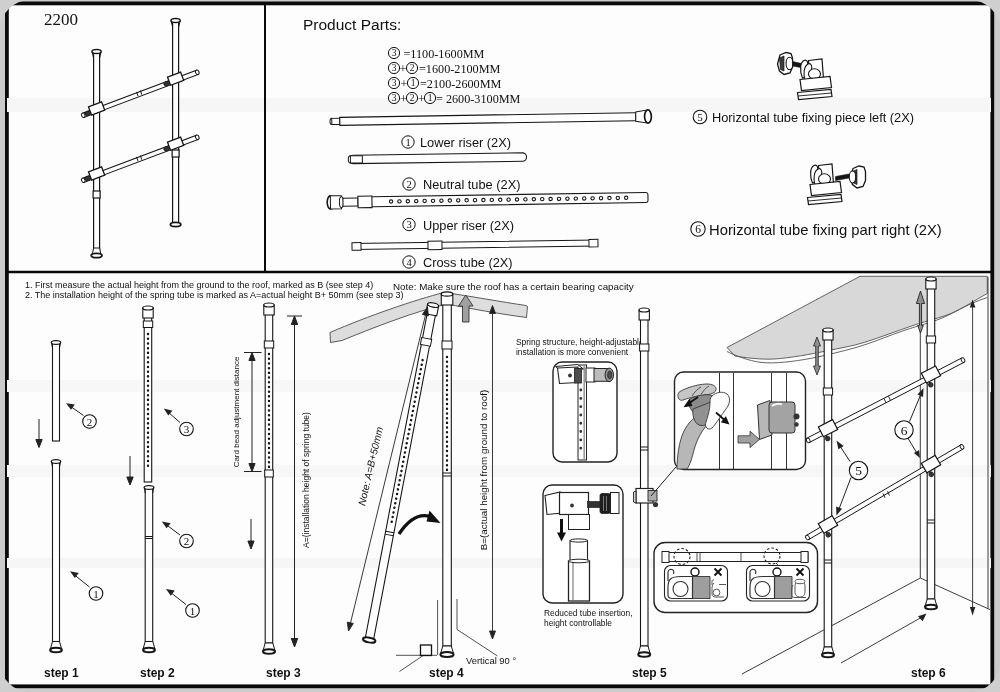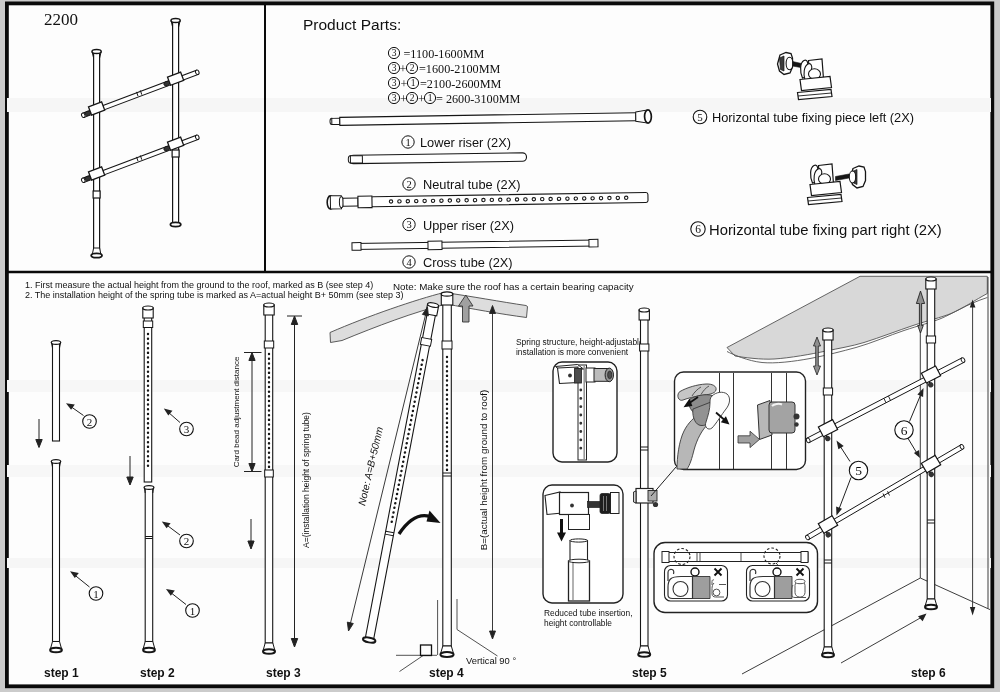--- a/index.html
+++ b/index.html
@@ -1,16 +1,16 @@
 <!DOCTYPE html>
 <html><head>
 <meta charset="utf-8">
 <style>
   html,body{margin:0;padding:0;background:#cfcfcf;}
-  .page{position:relative;width:1000px;height:692px;overflow:hidden;filter:grayscale(1);}
+  .page{position:relative;width:1000px;height:692px;overflow:hidden;filter:grayscale(1);border-radius:30px;}
   svg{display:block;}
   text{font-family:"Liberation Sans",sans-serif;fill:#111;}
   .ser, g.ser text{font-family:"Liberation Serif",serif;}
 </style>
 </head>
 <body>
 <div class="page">
 <svg width="1000" height="692" viewBox="0 0 1000 692">
 
 <rect x="0" y="0" width="1000" height="692" fill="#cbcbcb"></rect>

